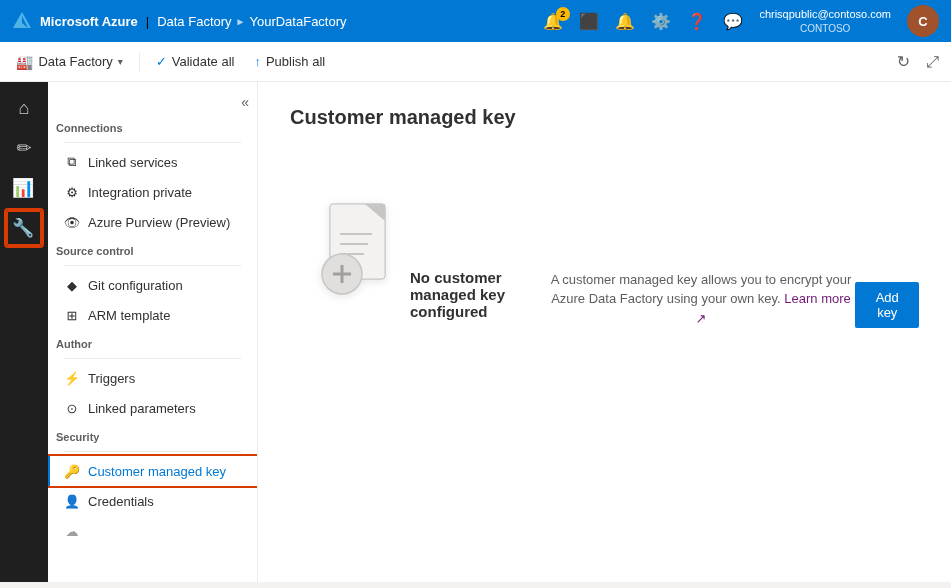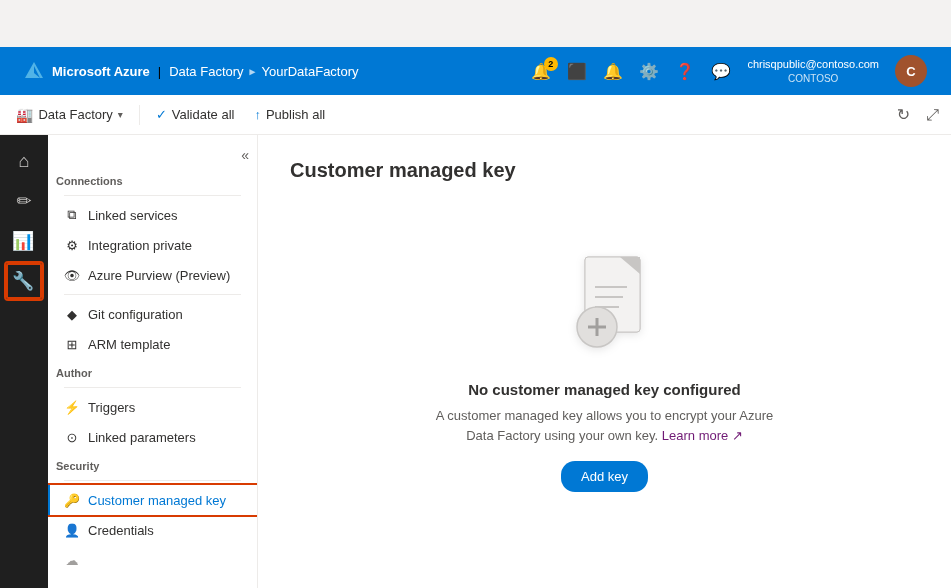--- a/index.html
+++ b/index.html
@@ -1,26 +1,25 @@
 <!DOCTYPE html>
 <html><head>
   <meta charset="utf-8">
   <style>
     * { margin: 0; padding: 0; box-sizing: border-box; }
     body { font-family: 'Segoe UI', sans-serif; font-size: 13px; width: 951px; height: 588px; overflow: hidden; background: #f3f2f1; }
 
     
     .top-bar {
-      height: 48px;
+      height: 42px;
       background: #0078d4;
       display: flex;
       align-items: center;
-      padding: 0 24px;
+      padding: 0 12px;
       gap: 8px;
-      margin-top: 47px;
     }
     .top-bar-brand {
       display: flex;
       align-items: center;
       gap: 8px;
       color: white;
       font-size: 13px;
       font-weight: 600;
     }
     .top-bar-breadcrumb {
@@ -211,22 +210,22 @@
       overflow-y: auto;
     }
     .page-title {
       font-size: 20px;
       font-weight: 600;
       color: #323130;
       margin-bottom: 24px;
     }
     .empty-state {
       display: flex;
-      flex-direction: column;
-      align-items: center;
+      flex-direction: row;
+      align-items: flex-end;
       justify-content: center;
       margin-top: 60px;
     }
     .empty-icon {
       margin-bottom: 16px;
     }
     .empty-title {
       font-size: 15px;
       font-weight: 600;
       color: #323130;
@@ -244,21 +243,21 @@
       cursor: pointer;
     }
     .add-key-btn {
       margin-top: 16px;
       background: #0078d4;
       color: white;
       border: none;
       padding: 8px 20px;
       font-size: 13px;
       cursor: pointer;
-      border-radius: 14px;
+      border-radius: 2px;
     }
 
     
     .illustration svg { filter: drop-shadow(0 2px 4px rgba(0,0,0,0.1)); }
   </style>
 </head>
 <body>
 
 <div class="top-bar">
   <div class="top-bar-brand">
@@ -336,20 +335,21 @@
     </div>
     <div class="nav-item">
       <span class="nav-icon-small">⚙</span>
       <span>Integration private</span>
     </div>
     <div class="nav-item">
       <span class="nav-icon-small">👁</span>
       <span>Azure Purview (Preview)</span>
     </div>
 
+    <div class="section-header">Source control</div>
     <div class="section-divider"></div>
 
     <div class="nav-item">
       <span class="nav-icon-small">◆</span>
       <span>Git configuration</span>
     </div>
     <div class="nav-item">
       <span class="nav-icon-small">⊞</span>
       <span>ARM template</span>
     </div>

